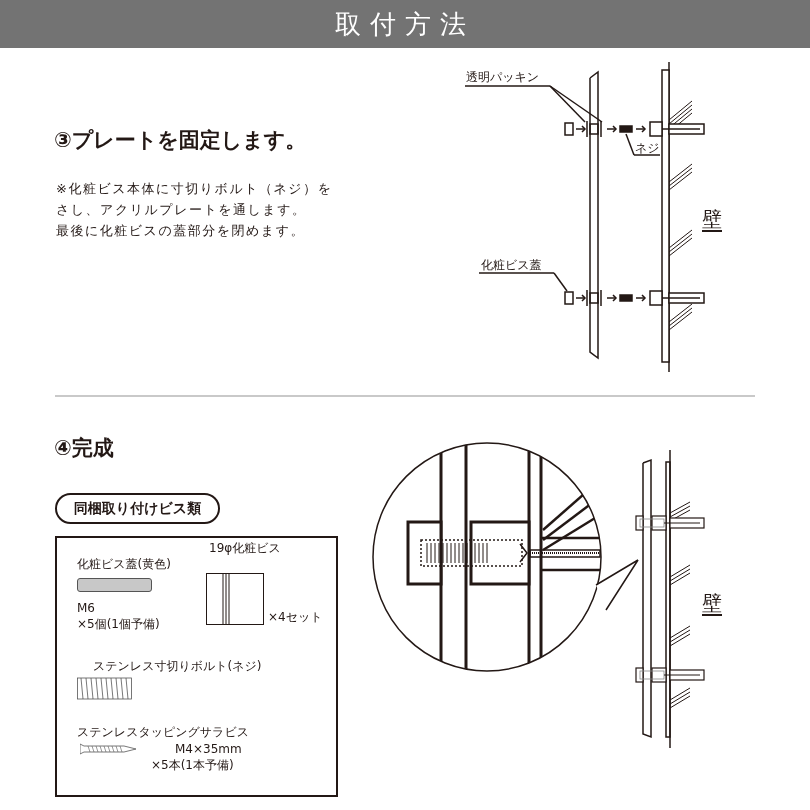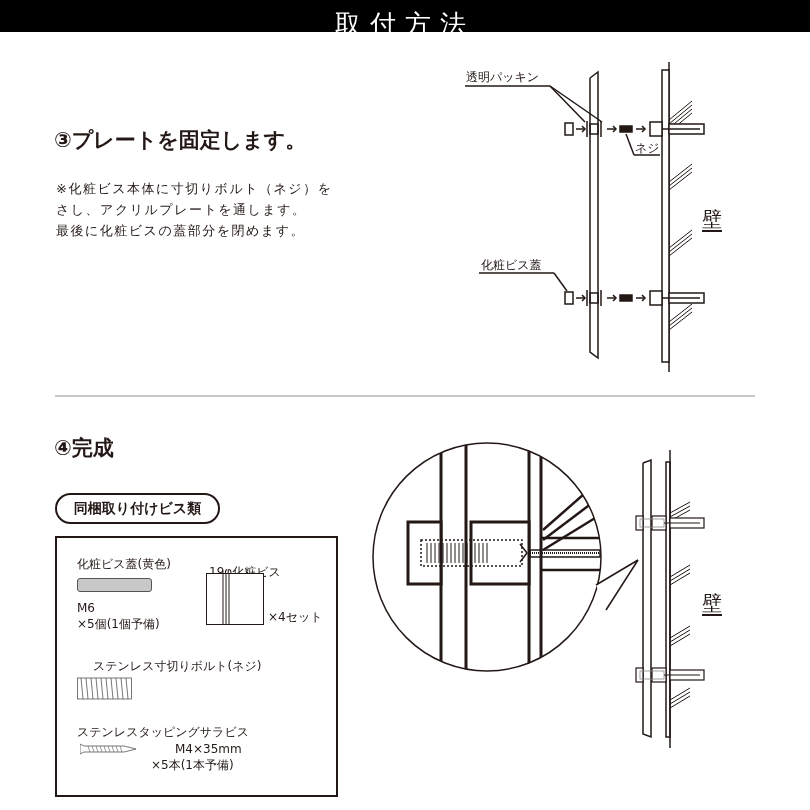--- a/index.html
+++ b/index.html
@@ -1,18 +1,18 @@
 <!DOCTYPE html>
 <html><head>
 <meta charset="utf-8">
 <style>
   * { margin:0; padding:0; box-sizing:border-box; }
   html, body { width:810px; height:810px; background:#ffffff; overflow:hidden; }
   body { position:relative; font-family:"DejaVu Sans","Liberation Sans",sans-serif; color:#231815; }
-  .header { position:absolute; left:0; top:0; width:810px; height:32px; background:#000000; }
+  .header { position:absolute; left:0; top:0; width:810px; height:48px; background:#737373; }
   .header-title { position:absolute; left:0; top:0; width:810px; height:48px; line-height:48px; text-align:center; color:#ffffff; font-size:26px; letter-spacing:9px; font-weight:300; }
   .step3-title { position:absolute; left:54px; top:126px; font-size:21px; font-weight:bold; color:#231815; }
   .step3-desc { position:absolute; left:56px; top:178px; font-size:13px; line-height:21px; color:#231815; letter-spacing:1.5px; }
   .step3-desc div { white-space:nowrap; }
   .divider { position:absolute; left:55px; top:395px; width:700px; height:2px; background:#c9c9c9; }
   .step4-title { position:absolute; left:54px; top:434px; font-size:21px; font-weight:bold; color:#231815; }
   .pill { position:absolute; left:55px; top:493px; width:165px; height:31px; border:2px solid #231815; border-radius:16px; text-align:center; line-height:27px; font-size:14px; font-weight:bold; color:#231815; }
   .parts-box { position:absolute; left:55px; top:536px; width:283px; height:261px; border:2px solid #231815; }
   .lbl { position:absolute; font-size:12px; color:#231815; white-space:nowrap; }
   .svg-abs { position:absolute; left:0; top:0; }
@@ -107,21 +107,21 @@
 
 <div class="step4-title">④完成</div>
 <div class="pill">同梱取り付けビス類</div>
 
 <div class="parts-box"></div>
 <div class="lbl" style="left:77px;top:556px;">化粧ビス蓋(黄色)</div>
 <div style="position:absolute;left:77px;top:578px;width:75px;height:14px;background:#c8c8c8;border:1px solid #555;border-radius:3px;"></div>
 <div class="lbl" style="left:77px;top:601px;">M6</div>
 <div class="lbl" style="left:77px;top:616px;">×5個(1個予備)</div>
 
-<div class="lbl" style="left:209px;top:564px;text-align:center;">19φ化粧ビス</div>
+<div class="lbl" style="left:209px;top:540px;text-align:center;">19φ化粧ビス</div>
 <svg class="svg-abs" style="left:206px;top:573px;" width="60" height="54" viewBox="0 0 60 54">
   <rect x="0.5" y="0.5" width="57" height="51" fill="#fff" stroke="#231815" stroke-width="1"></rect>
   <line x1="17" y1="0" x2="17" y2="52" stroke="#231815"></line>
   <line x1="20" y1="0" x2="20" y2="52" stroke="#231815"></line>
   <line x1="23" y1="0" x2="23" y2="52" stroke="#231815"></line>
 </svg>
 <div class="lbl" style="left:268px;top:609px;">×4セット</div>
 
 <div class="lbl" style="left:77px;top:658px;margin-left:16px;">ステンレス寸切りボルト(ネジ)</div>
 <svg class="svg-abs" style="left:77px;top:677px;" width="56" height="24" viewBox="0 0 56 24">

